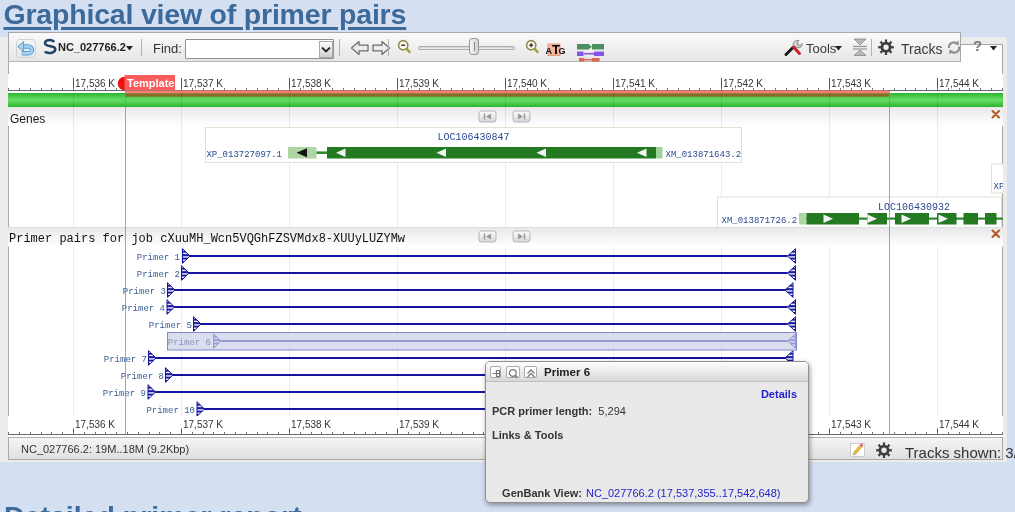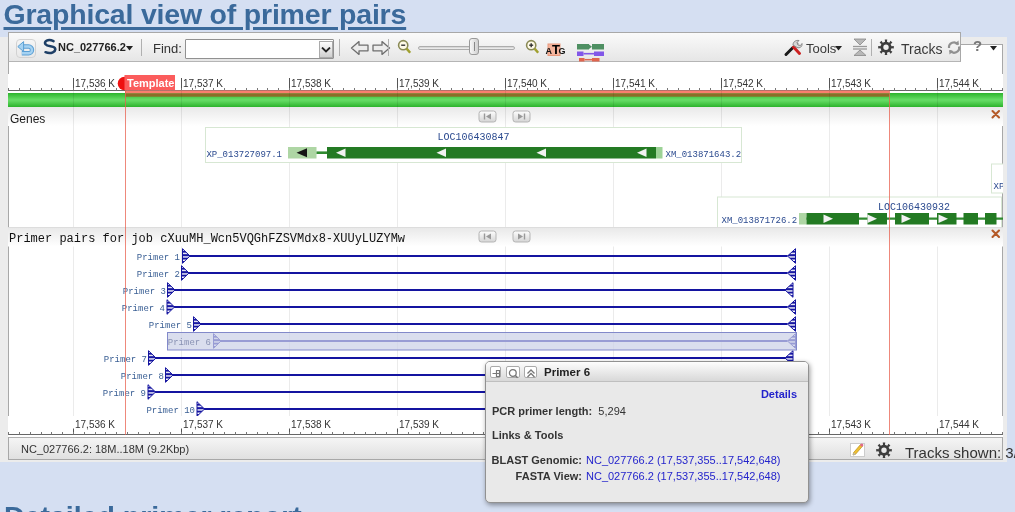--- a/index.html
+++ b/index.html
@@ -463,21 +463,21 @@
     <text x="391" y="354" font-family="Liberation Sans" font-size="10" fill="#333">17,539 K</text>
     <text x="499" y="354" font-family="Liberation Sans" font-size="10" fill="#333">17,540 K</text>
     <text x="607" y="354" font-family="Liberation Sans" font-size="10" fill="#333">17,541 K</text>
     <text x="715" y="354" font-family="Liberation Sans" font-size="10" fill="#333">17,542 K</text>
     <text x="823" y="354" font-family="Liberation Sans" font-size="10" fill="#333">17,543 K</text>
     <text x="931" y="354" font-family="Liberation Sans" font-size="10" fill="#333">17,544 K</text>
     <line x1="117.5" y1="16.5" x2="117.5" y2="361" stroke="#e8604f" stroke-opacity="0.75" stroke-width="1"></line>
     <line x1="881.5" y1="16.5" x2="881.5" y2="361" stroke="#e8604f" stroke-opacity="0.75" stroke-width="1"></line>
   </svg>
 <div id="status">
- <span style="position:absolute;left:12px;top:5px;font-size:11px;color:#333;white-space:nowrap">NC_027766.2: 18M..18M (9.2Kbp)</span>
+ <span style="position:absolute;left:12px;top:5px;font-size:11px;color:#333;white-space:nowrap">NC_027766.2: 19M..18M (9.2Kbp)</span>
  <svg style="position:absolute;left:841px;top:4px" width="16" height="16" viewBox="0 0 16 16">
   <rect x="0.5" y="1.5" width="14" height="13" fill="#fff" stroke="#ccc"></rect>
   <path d="M3,13 L5.5,12.3 L12.5,4.2 L10.5,2.5 L3.6,10.6 Z" fill="#f0c030" stroke="#b89020" stroke-width="0.7"></path>
   <circle cx="11.8" cy="3" r="1.6" fill="#e06a8a"></circle>
   <path d="M3,13 L4,10.9 L5.3,12.1 Z" fill="#fff" stroke="#999" stroke-width="0.5"></path>
  </svg>
  <svg style="position:absolute;left:867px;top:4px" width="16" height="17" viewBox="0 0 16 17">
       <path d="M15.80,6.99 L15.80,9.51 L13.52,9.21 L12.58,11.47 L14.40,12.87 L12.62,14.65 L11.22,12.83 L8.96,13.77 L9.26,16.05 L6.74,16.05 L7.04,13.77 L4.78,12.83 L3.38,14.65 L1.60,12.87 L3.42,11.47 L2.48,9.21 L0.20,9.51 L0.20,6.99 L2.48,7.29 L3.42,5.03 L1.60,3.63 L3.38,1.85 L4.78,3.67 L7.04,2.73 L6.74,0.45 L9.26,0.45 L8.96,2.73 L11.22,3.67 L12.62,1.85 L14.40,3.63 L12.58,5.03 L13.52,7.29 Z M10.7,8.25 A2.7,2.7 0 1 0 5.3,8.25 A2.7,2.7 0 1 0 10.7,8.25 Z" fill="#3d3d3d" fill-rule="evenodd"></path>
     </svg>
  <span style="position:absolute;left:896px;top:6px;font-size:15px;color:#333;white-space:nowrap">Tracks shown: 3/14</span>
@@ -498,15 +498,14 @@
   <span class="pbtn" style="left:38px;width:13px">
         <svg width="12" height="11" viewBox="0 0 12 11">
           <path d="M2.5,5.5 L6,2 L9.5,5.5 M2.5,9 L6,5.5 L9.5,9" stroke="#777" stroke-width="1.3" fill="none"></path>
         </svg>
       </span>
   <span style="position:absolute;left:58px;top:4px;font-size:11.5px;font-weight:bold;color:#222">Primer 6</span>
  </div>
  <a class="plink" style="position:absolute;right:11px;top:26px;font-weight:bold;font-size:11px">Details</a>
  <div style="position:absolute;left:6px;top:42.5px;font-size:11px;color:#333"><b>PCR primer length:</b>&nbsp; 5,294</div>
  <div style="position:absolute;left:6px;top:66.5px;font-size:11px;color:#333;font-weight:bold">Links &amp; Tools</div>
- <div class="prow" style="top:91.5px"><span class="plab">BLAST Genomic:</span><a class="plink">NC_027766.2 (17,537,355..17,542,648)</a></div>
- <div class="prow" style="top:108px"><span class="plab">FASTA View:</span><a class="plink">NC_027766.2 (17,537,355..17,542,648)</a></div>
+ <div class="prow" style="top:124.5px"><span class="plab">GenBank View:</span><a class="plink">NC_027766.2 (17,537,355..17,542,648)</a></div>
 </div>
 <div id="h2b">Detailed primer report</div>
 </body></html>

